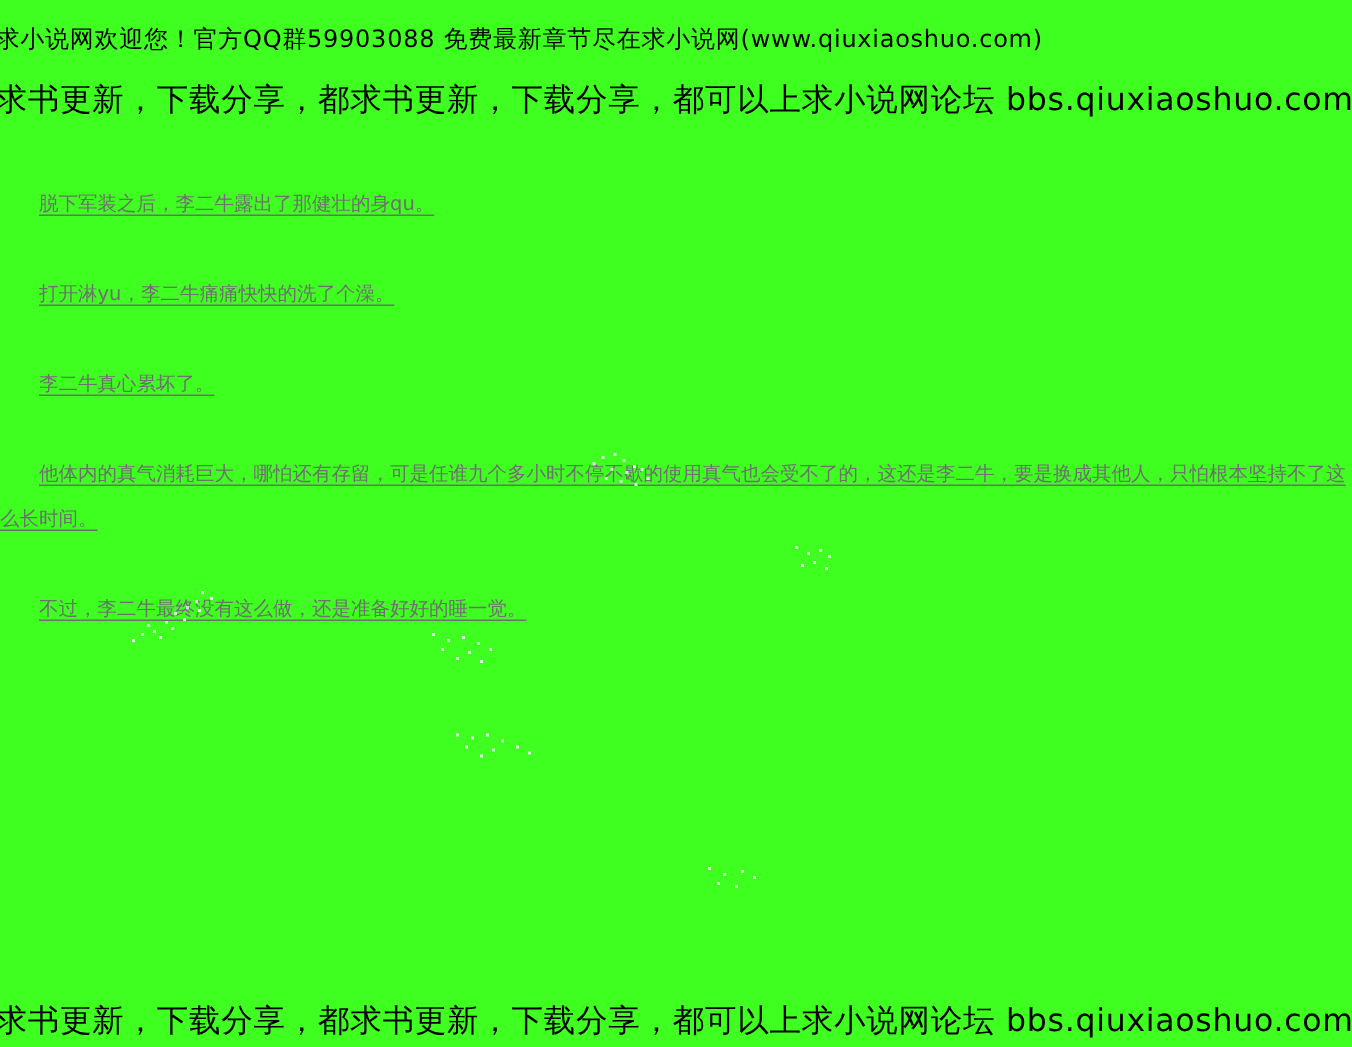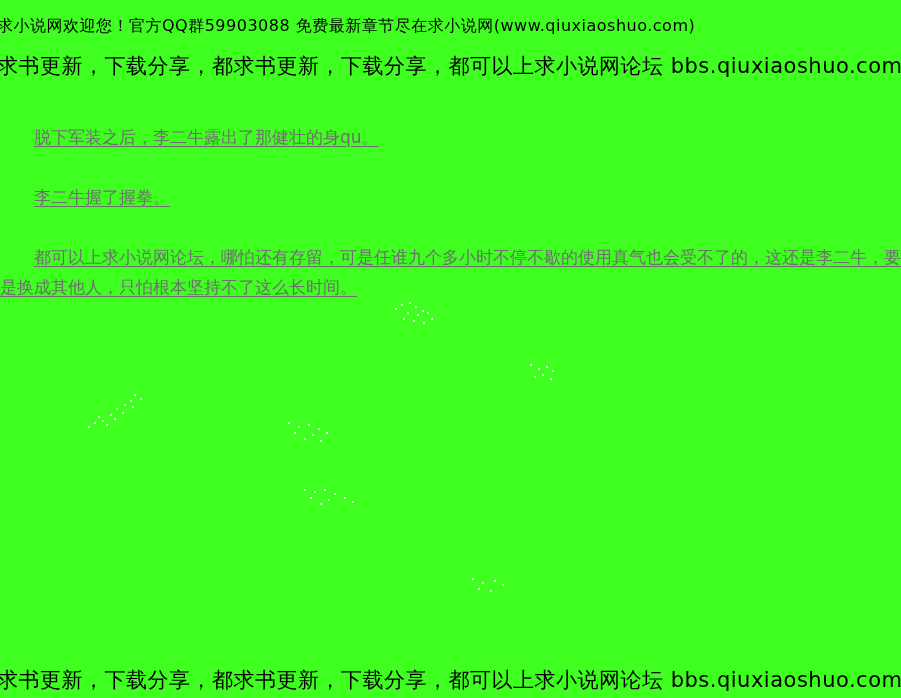--- a/index.html
+++ b/index.html
@@ -24,21 +24,21 @@
   .header-large {
     margin: 15px 0 0 -3px;
     font-size: 21px;
     color: #000000;
     white-space: nowrap;
     letter-spacing: 0.5px;
   }
   .content {
     margin-top: 42px;
     color: #6f6f6f;
-    font-size: 17px;
+    font-size: 13px;
   }
   .content p {
     margin: 0 0 30px 0;
     line-height: 30px;
     text-indent: 2em;
     text-decoration: underline;
     text-underline-offset: 3px;
   }
   .footer-large {
     position: absolute;
@@ -95,22 +95,24 @@
 </style>
 </head>
 <body>
 
 <div class="header-small">求小说网欢迎您！官方QQ群59903088 免费最新章节尽在求小说网(www.qiuxiaoshuo.com)</div>
 
 <div class="header-large">求书更新，下载分享，都求书更新，下载分享，都可以上求小说网论坛 bbs.qiuxiaoshuo.com</div>
 
 <div class="content">
   <p>脱下军装之后，李二牛露出了那健壮的身qu。</p>
-  <p>李二牛握了握拳。</p>
-  <p>都可以上求小说网论坛，哪怕还有存留，可是任谁九个多小时不停不歇的使用真气也会受不了的，这还是李二牛，要是换成其他人，只怕根本坚持不了这么长时间。</p>
+  <p>打开淋yu，李二牛痛痛快快的洗了个澡。</p>
+  <p>李二牛真心累坏了。</p>
+  <p>他体内的真气消耗巨大，哪怕还有存留，可是任谁九个多小时不停不歇的使用真气也会受不了的，这还是李二牛，要是换成其他人，只怕根本坚持不了这么长时间。</p>
+  <p>不过，李二牛最终没有这么做，还是准备好好的睡一觉。</p>
 </div>
 
 <div id="speck1" class="speck"></div>
 <div id="speck2" class="speck"></div>
 <div id="speck3" class="speck"></div>
 <div id="speck4" class="speck"></div>
 <div id="speck5" class="speck"></div>
 <div id="speck6" class="speck"></div>
 
 <div class="footer-large">求书更新，下载分享，都求书更新，下载分享，都可以上求小说网论坛 bbs.qiuxiaoshuo.com</div>

